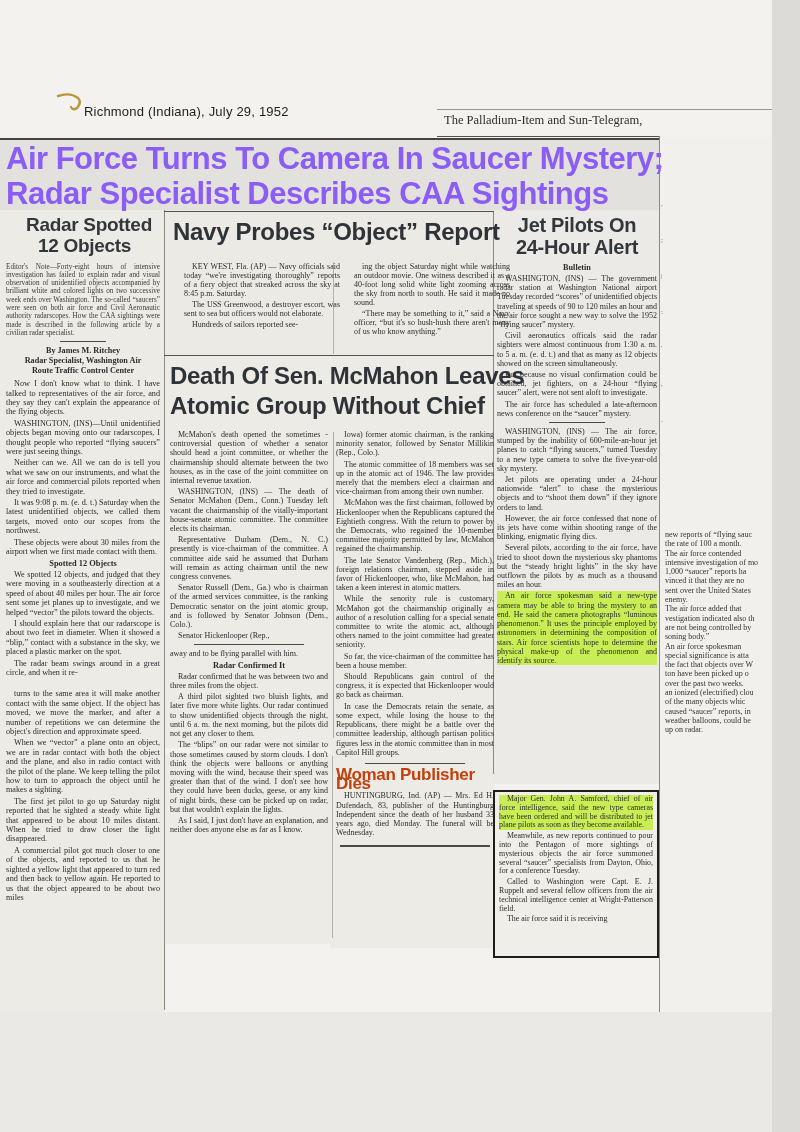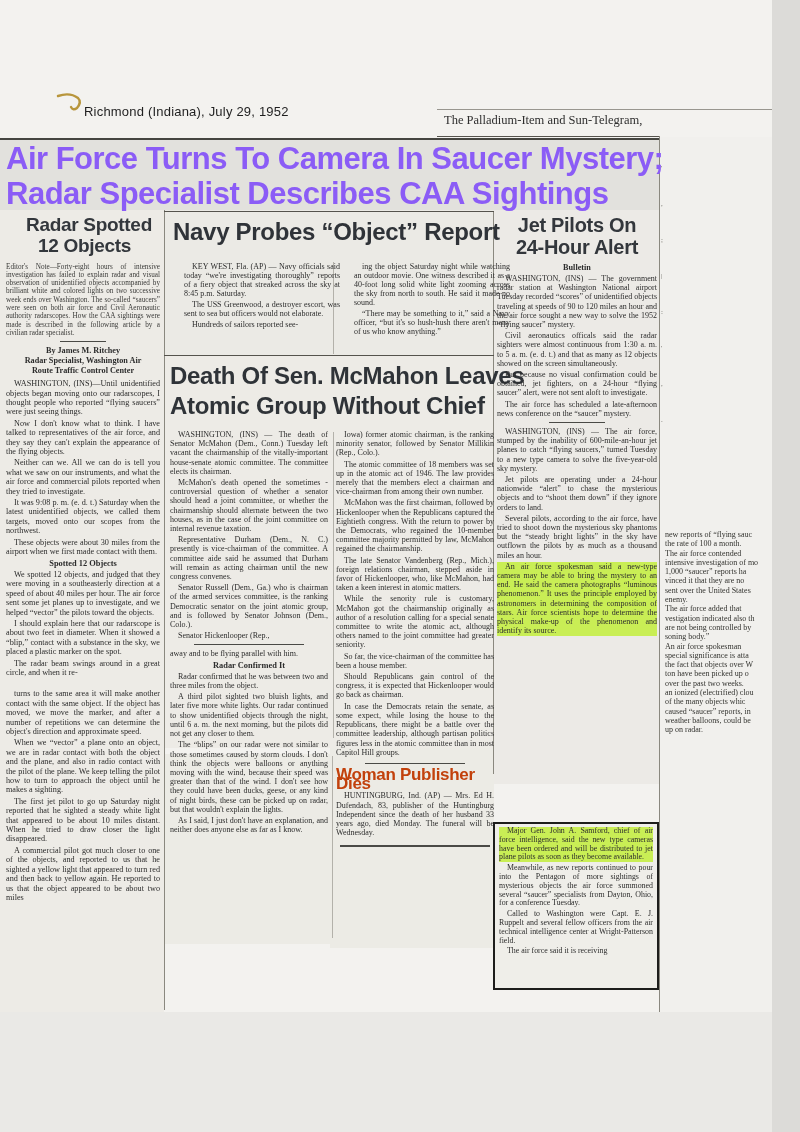--- a/index.html
+++ b/index.html
@@ -29,21 +29,21 @@
   .jetcol{left:497px;top:214px;width:160px;height:570px;font-size:8px;line-height:9.2px;}
   .jetcol .col-head{font-size:20px;text-align:center;}
   .bulletin{font-size:8.2px;font-weight:bold;text-align:center;margin:4px 0 2px;}
   .navy-head{position:absolute;left:173px;top:218px;font-family:"Liberation Sans",sans-serif;
              font-weight:bold;font-size:24px;color:#2f3338;letter-spacing:-.3px;white-space:nowrap;}
   .mc-head{position:absolute;left:170px;font-family:"Liberation Sans",sans-serif;font-weight:bold;
            font-size:24px;color:#2f3338;letter-spacing:-.3px;white-space:nowrap;}
   .wp-head{font-family:"Liberation Sans",sans-serif;font-weight:bold;font-size:17px;color:#c2410c;
            margin:5px 0 3px;letter-spacing:-.3px;}
   .flow-rule{height:1px;background:#4a4a46;margin:4px auto;}
-  .samford-box{position:absolute;left:493px;top:822px;width:166px;height:168px;
+  .samford-box{position:absolute;left:493px;top:790px;width:166px;height:168px;
                border:2px solid #1d1d1b;background:#efeee9;padding:3px 4px;box-sizing:border-box;
                font-size:7.9px;line-height:8.8px;overflow:hidden;}
   .samford-box p{margin:0 0 2px;text-indent:8px;text-align:justify;}
   .hl{background:#c9ee55;}
   .rightstrip{position:absolute;left:665px;top:530px;width:140px;font-size:8px;line-height:9.3px;
               white-space:pre-line;color:#33332f;}
   .edgemarks{position:absolute;left:661px;top:150px;font-size:7px;line-height:36px;color:#6e6c66;
              white-space:pre-line;}
   .watermark{position:absolute;left:316px;top:553px;font-family:"Liberation Serif",serif;
              font-weight:bold;font-size:37px;letter-spacing:1px;color:rgba(108,108,112,.55);
@@ -87,22 +87,22 @@
 
   <div class="col leftcol">
     <div class="col-head">Radar Spotted</div>
     <div class="col-head" style="margin-bottom:6px;margin-left:32px;">12 Objects</div>
     <div class="eds-note">Editor's Note—Forty-eight hours of intensive investigation has failed to explain radar and visual observation of unidentified objects accompanied by brilliant white and colored lights on two successive week ends over Washington. The so-called “saucers” were seen on both air force and Civil Aeronautic authority radarscopes. How the CAA sightings were made is described in the following article by a civilian radar specialist.</div>
     <div class="c-rule"></div>
     <div class="byline">By James M. Ritchey</div>
     <div class="byline">Radar Specialist, Washington Air</div>
     <div class="byline" style="margin-bottom:3px;">Route Traffic Control Center</div>
     <div>
+        <p class="para">Now I don't know what to think. I have talked to representatives of the air force, and they say they can't explain the appearance of the flying objects.</p>
         <p class="para">WASHINGTON, (INS)—Until unidentified objects began moving onto our radarscopes, I thought people who reported “flying saucers” were just seeing things.</p>
-        <p class="para">Now I don't know what to think. I have talked to representatives of the air force, and they say they can't explain the appearance of the flying objects.</p>
         <p class="para">Neither can we. All we can do is tell you what we saw on our instruments, and what the air force and commercial pilots reported when they tried to investigate.</p>
         <p class="para">It was 9:08 p. m. (e. d. t.) Saturday when the latest unidentified objects, we called them targets, moved onto our scopes from the northwest.</p>
         <p class="para">These objects were about 30 miles from the airport when we first made contact with them.</p>
       </div>
     <div class="subhead">Spotted 12 Objects</div>
     <div>
         <p class="para">We spotted 12 objects, and judged that they were moving in a southeasterly direction at a speed of about 40 miles per hour. The air force sent some jet planes up to investigate, and we helped “vector” the pilots toward the objects.</p>
         <p class="para">I should explain here that our radarscope is about two feet in diameter. When it showed a “blip,” contact with a substance in the sky, we placed a plastic marker on the spot.</p>
         <p class="para">The radar beam swings around in a great circle, and when it re-</p>
       </div>
@@ -124,22 +124,22 @@
   <div class="col navycol" style="left:354px;">
       <p class="para">ing the object Saturday night while watching an outdoor movie. One witness described it as a 40-foot long solid white light zooming across the sky from north to south. He said it made no sound.</p>
       <p class="para">“There may be something to it,” said a Navy officer, “but it's so hush-hush there aren't many of us who know anything.”</p>
     </div>
 
   <div class="mc-head" style="top:362px;">Death Of Sen. McMahon Leaves</div>
   <div class="mc-head" style="top:392px;">Atomic Group Without Chief</div>
 
   <div class="col mccol" style="left:170px;height:584px;">
     <div>
+        <p class="para">McMahon's death opened the sometimes - controversial question of whether a senator should head a joint committee, or whether the chairmanship should alternate between the two houses, as in the case of the joint committee on internal revenue taxation.</p>
         <p class="para">WASHINGTON, (INS) — The death of Senator McMahon (Dem., Conn.) Tuesday left vacant the chairmanship of the vitally-important house-senate atomic committee. The committee elects its chairman.</p>
-        <p class="para">McMahon's death opened the sometimes - controversial question of whether a senator should head a joint committee, or whether the chairmanship should alternate between the two houses, as in the case of the joint committee on internal revenue taxation.</p>
         <p class="para">Representative Durham (Dem., N. C.) presently is vice-chairman of the committee. A committee aide said he assumed that Durham will remain as acting chairman until the new congress convenes.</p>
         <p class="para">Senator Russell (Dem., Ga.) who is chairman of the armed services committee, is the ranking Democratic senator on the joint atomic group, and is followed by Senator Johnson (Dem., Colo.).</p>
         <p class="para">Senator Hickenlooper (Rep.,</p>
       </div>
     <div class="flow-rule" style="width:110px;"></div>
     <p class="para" style="text-indent:0;">away and to be flying parallel with him.</p>
     <div class="subhead">Radar Confirmed It</div>
     <div>
         <p class="para">Radar confirmed that he was between two and three miles from the object.</p>
         <p class="para">A third pilot sighted two bluish lights, and later five more white lights. Our radar continued to show unidentified objects through the night, until 6 a. m. the next morning, but the pilots did not get any closer to them.</p>
@@ -172,20 +172,21 @@
     <div>
         <p class="para">WASHINGTON, (INS) — The government radar station at Washington National airport Tuesday recorded “scores” of unidentified objects traveling at speeds of 90 to 120 miles an hour and the air force sought a new way to solve the 1952 “flying saucer” mystery.</p>
         <p class="para">Civil aeronautics officals said the radar sighters were almost continuous from 1:30 a. m. to 5 a. m. (e. d. t.) and that as many as 12 objects showed on the screen simultaneously.</p>
         <p class="para">But because no visual confirmation could be obtained, jet fighters, on a 24-hour “flying saucer” alert, were not sent aloft to investigate.</p>
         <p class="para">The air force has scheduled a late-afternoon news conference on the “saucer” mystery.</p>
       </div>
     <div class="flow-rule" style="width:56px;"></div>
     <div>
         <p class="para">WASHINGTON, (INS) — The air force, stumped by the inability of 600-mile-an-hour jet planes to catch “flying saucers,” turned Tuesday to a new type camera to solve the five-year-old sky mystery.</p>
         <p class="para">Jet pilots are operating under a 24-hour nationwide “alert” to chase the mysterious objects and to “shoot them down” if they ignore orders to land.</p>
+        <p class="para">However, the air force confessed that none of its jets have come within shooting range of the blinking, enigmatic flying dics.</p>
         <p class="para">Several pilots, according to the air force, have tried to shoot down the mysterious sky phantoms but the “steady bright lights” in the sky have outflown the pilots by as much as a thousand miles an hour.</p>
       </div>
     <p class="para hl" style="background: rgb(201, 238, 85);">An air force spokesman said a new-type camera may be able to bring the mystery to an end. He said the camera photographs “luminous phenomenon.” It uses the principle employed by astronomers in determining the composition of stars. Air force scientists hope to determine the physical make-up of the phenomenon and identify its source.</p>
   </div>
 
   <div class="samford-box">
     <p class="hl" style="text-indent: 8px; background: rgb(201, 238, 85);">Major Gen. John A. Samford, chief of air force intelligence, said the new type cameras have been ordered and will be distributed to jet plane pilots as soon as they become available.</p>
     <div>
         <p class="para">Meanwhile, as new reports continued to pour into the Pentagon of more sightings of mysterious objects the air force summoned several “saucer” specialists from Dayton, Ohio, for a conference Tuesday.</p>
         <p class="para">Called to Washington were Capt. E. J. Ruppelt and several fellow officers from the air technical intelligence center at Wright-Patterson field.</p>

